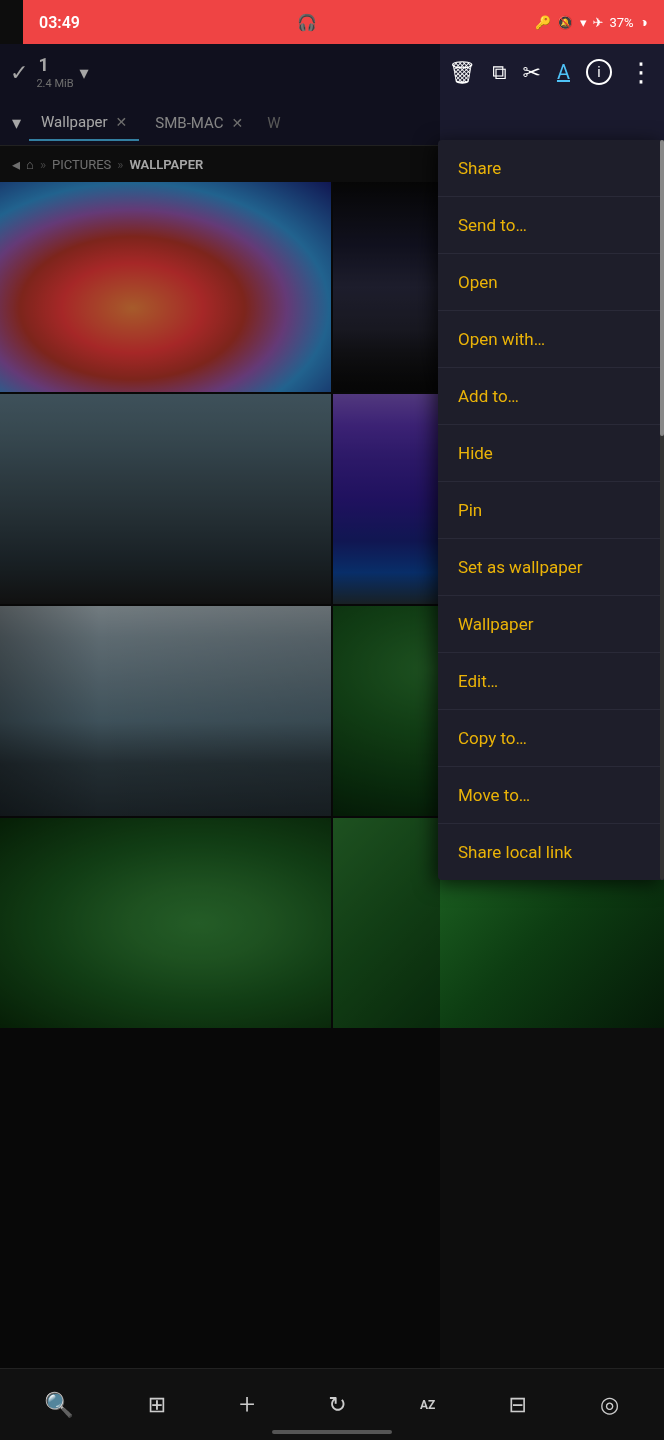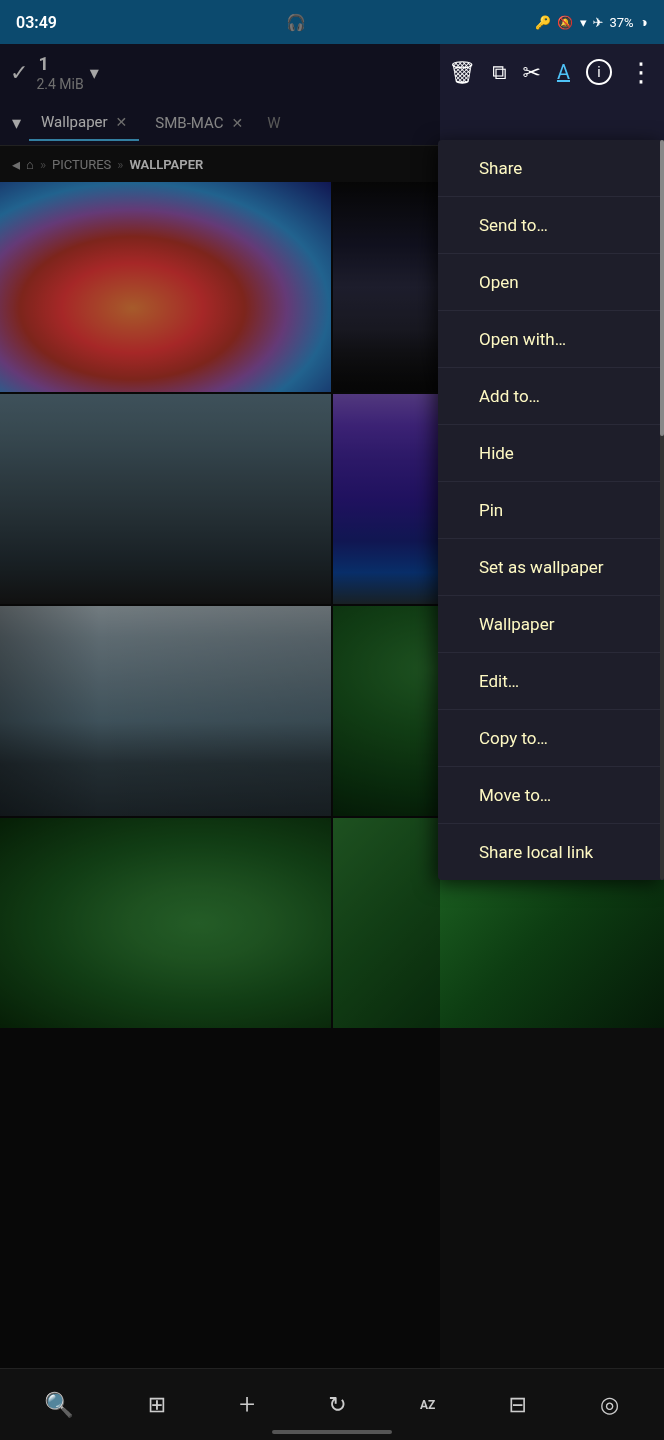--- a/index.html
+++ b/index.html
@@ -14,21 +14,22 @@
       position: relative;
     }
 
     
     .status-bar {
       display: flex;
       align-items: center;
       justify-content: space-between;
       padding: 6px 16px;
       height: 44px;
-      background: #0c4a6e;
+      background: #ef4444;
+      margin-left: 23px;
     }
     .status-time {
       font-size: 16px;
       font-weight: 600;
       color: #fff;
     }
     .status-icons {
       display: flex;
       align-items: center;
       gap: 6px;
@@ -57,21 +58,21 @@
       font-size: 22px;
       color: #fff;
     }
     .toolbar-count {
       font-size: 18px;
       font-weight: bold;
       color: #fff;
       margin-left: 4px;
     }
     .toolbar-size {
-      font-size: 14px;
+      font-size: 11px;
       color: #aaa;
       margin-left: 2px;
       margin-top: 2px;
     }
     .toolbar-count-wrap {
       display: flex;
       flex-direction: column;
       margin-left: 4px;
     }
     .toolbar-dropdown {
@@ -179,23 +180,23 @@
       position: absolute;
       top: 140px;
       right: 0;
       width: 226px;
       background: #1e1e2a;
       z-index: 100;
       box-shadow: -4px 4px 20px rgba(0,0,0,0.7);
       border-radius: 4px 0 0 4px;
     }
     .context-menu-item {
-      padding: 18px 41px;
+      padding: 18px 20px;
       font-size: 17px;
-      color: #fef9c3;
+      color: #eab308;
       cursor: pointer;
       border-bottom: 1px solid #2a2a38;
       transition: background 0.15s;
     }
     .context-menu-item:last-child {
       border-bottom: none;
     }
     
     .context-menu-scroll {
       position: absolute;

